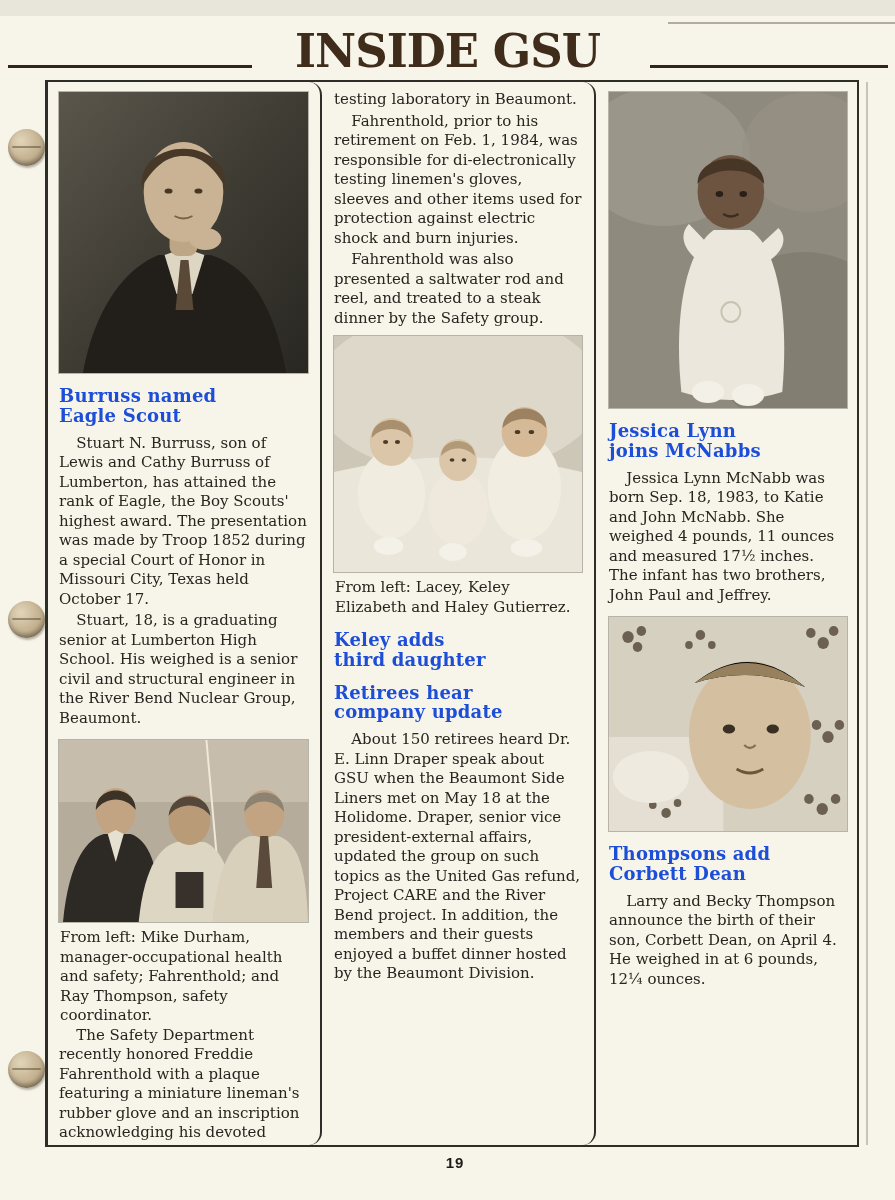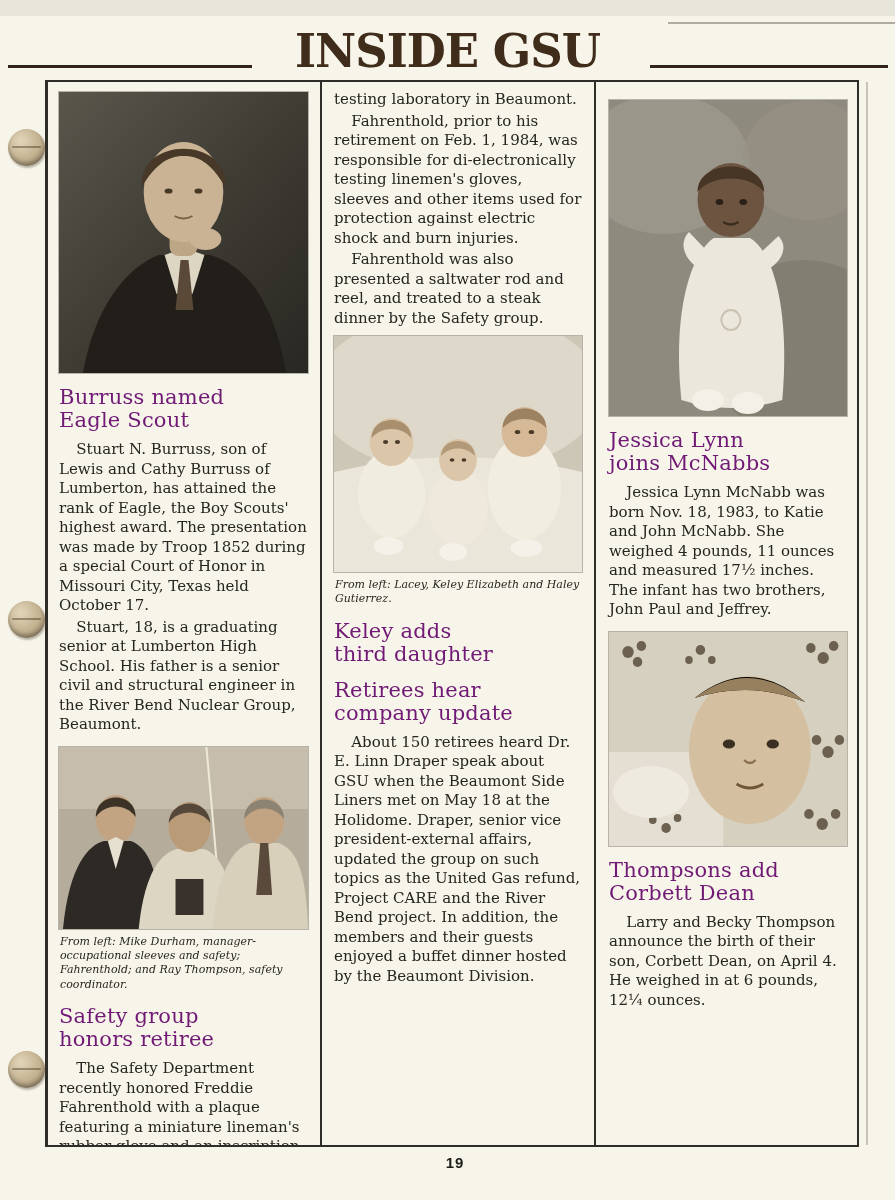--- a/index.html
+++ b/index.html
@@ -20,33 +20,33 @@
   .rule-right { left:650px; right:7px; }
   .edge-top-right { position:absolute; top:6px; left:668px; right:0; height:2px; background:rgba(90,82,70,.45); }
   .edge-right { position:absolute; top:66px; left:866px; width:2px; height:1063px; background:rgba(90,82,70,.30); }
 
   
   .content-box {
     position:absolute; left:45px; top:64px; width:814px; height:1067px;
     border:2px solid #2e2d28; border-left-width:3px;
     display:flex; box-sizing:border-box;
   }
-  .col { box-sizing:border-box; overflow:hidden; }
+  .col { box-sizing:border-box; overflow:hidden;border-radius:13px; }
   .col-left  { width:274px; border-right:2px solid #2e2d28; padding:8px 12px 0 11px; }
   .col-mid   { width:274px; border-right:2px solid #2e2d28; padding:8px 12px 0 12px; }
-  .col-right { flex:1; padding:16px 10px 0 13px; }
+  .col-right { flex:1; padding:8px 10px 0 13px; }
 
   
   .headline {
-    margin:13px 0 8px; font-size:21px; font-weight:normal; line-height:1.1;
-    color:#701a75; letter-spacing:.2px; white-space:pre-line;
+    margin:13px 0 8px; font-size:18px; font-weight:bold; line-height:1.1;
+    color:#1d4ed8; letter-spacing:.2px; white-space:pre-line;
   }
   .body { margin:0 0 2px; font-size:15px; line-height:1.3; text-indent:1.15em; }
   .no-indent { text-indent:0; }
-  .caption { margin:6px 2px 0 1px; font-size:11px; line-height:1.3; font-style:italic; }
+  .caption { margin:6px 2px 0 1px; font-size:15px; line-height:1.3; }
 
   
   .photo { margin:0; background:#8a857a; overflow:hidden; box-shadow:0 0 0 1px rgba(60,56,48,.35); }
   .photo svg { display:block; width:100%; height:100%; }
   .ph1 { height:281px; margin-top:2px; }
   .ph2 { height:182px; margin-top:12px; }
   .ph3 { height:236px; margin-top:8px; }
   .ph4 { height:316px; margin-top:2px; }
   .ph5 { height:214px; margin-top:12px; }
 
@@ -103,45 +103,43 @@
           <ellipse cx="110" cy="99" rx="4" ry="2.6" fill="#463724"></ellipse>
           <ellipse cx="140" cy="99" rx="4" ry="2.6" fill="#463724"></ellipse>
           <path d="M116 124 Q125 129 134 124" stroke="#7a6248" stroke-width="2" fill="none"></path>
           <ellipse cx="147" cy="147" rx="16" ry="11" fill="#c9b394"></ellipse>
         </svg>
       </figure>
 
       <h2 class="headline">Burruss named
 Eagle Scout</h2>
       <p class="body">Stuart N. Burruss, son of Lewis and Cathy Burruss of Lumberton, has attained the rank of Eagle, the Boy Scouts' highest award. The presentation was made by Troop 1852 during a special Court of Honor in Missouri City, Texas held October 17.</p>
-      <p class="body">Stuart, 18, is a graduating senior at Lumberton High School. His father is a senior civil and structural engineer in the River Bend Nuclear Group, Beaumont.</p>
+      <p class="body">Stuart, 18, is a graduating senior at Lumberton High School. His weighed is a senior civil and structural engineer in the River Bend Nuclear Group, Beaumont.</p>
 
       <figure class="photo ph2">
         <svg viewBox="0 0 250 182" preserveAspectRatio="none">
           <rect width="250" height="182" fill="#b6ac9b"></rect>
           <rect width="250" height="62" fill="#c6bdac"></rect>
           <line x1="148" y1="0" x2="158" y2="112" stroke="#efe9da" stroke-width="2"></line>
           <path d="M4 182 C10 118 30 98 45 94 L72 94 C90 100 100 124 104 182 Z" fill="#2d2a26"></path>
           <ellipse cx="57" cy="72" rx="20" ry="24" fill="#c2a482"></ellipse>
           <path d="M37 70 C37 44 77 44 77 70 C67 56 47 56 37 70 Z" fill="#3c3226"></path>
           <path d="M49 94 L57 90 L65 94 L57 122 Z" fill="#e6e0d0"></path>
           <path d="M80 182 C86 122 104 106 118 102 L146 102 C162 108 174 130 178 182 Z" fill="#ddd6c2"></path>
           <ellipse cx="131" cy="80" rx="21" ry="25" fill="#b99b78"></ellipse>
           <path d="M110 76 C112 50 150 50 152 76 C142 62 120 62 110 76 Z" fill="#55483a"></path>
           <rect x="117" y="132" width="28" height="36" fill="#38302a"></rect>
           <path d="M154 182 C160 118 178 100 192 96 L220 96 C238 102 248 122 250 182 Z" fill="#d8d0ba"></path>
           <ellipse cx="206" cy="74" rx="20" ry="24" fill="#c2a482"></ellipse>
           <path d="M186 72 C186 46 226 46 226 72 C216 58 196 58 186 72 Z" fill="#8d8372"></path>
           <path d="M202 96 L210 96 L214 148 L198 148 Z" fill="#5a4a3c"></path>
         </svg>
       </figure>
-      <p class="caption">From left: Mike Durham, manager-occupational sleeves and safety; Fahrenthold; and Ray Thompson, safety coordinator.</p>
-
-      <h2 class="headline">Safety group
-honors retiree</h2>
+      <p class="caption">From left: Mike Durham, manager-occupational health and safety; Fahrenthold; and Ray Thompson, safety coordinator.</p>
+
       <p class="body">The Safety Department recently honored Freddie Fahrenthold with a plaque featuring a miniature lineman's rubber glove and an inscription acknowledging his devoted work in the system</p>
     </section>
 
     <section class="col col-mid">
       <p class="body no-indent">testing laboratory in Beaumont.</p>
       <p class="body">Fahrenthold, prior to his retirement on Feb. 1, 1984, was responsible for di-electronically testing linemen's gloves, sleeves and other items used for protection against electric shock and burn injuries.</p>
       <p class="body">Fahrenthold was also presented a saltwater rod and reel, and treated to a steak dinner by the Safety group.</p>
 
       <figure class="photo ph3">
         <svg viewBox="0 0 250 236" preserveAspectRatio="none">
@@ -194,21 +192,21 @@
           <ellipse cx="141" cy="102" rx="4" ry="3" fill="#2a2018"></ellipse>
           <path d="M120 122 Q128 127 136 122" stroke="#3a2c1f" stroke-width="2.4" fill="none"></path>
           <circle cx="128" cy="220" r="10" fill="none" stroke="#c9c2b0" stroke-width="2"></circle>
           <ellipse cx="104" cy="300" rx="17" ry="11" fill="#f3f0e7"></ellipse>
           <ellipse cx="146" cy="303" rx="17" ry="11" fill="#f3f0e7"></ellipse>
         </svg>
       </figure>
 
       <h2 class="headline">Jessica Lynn
 joins McNabbs</h2>
-      <p class="body">Jessica Lynn McNabb was born Nov. 18, 1983, to Katie and John McNabb. She weighed 4 pounds, 11 ounces and measured 17½ inches. The infant has two brothers, John Paul and Jeffrey.</p>
+      <p class="body">Jessica Lynn McNabb was born Sep. 18, 1983, to Katie and John McNabb. She weighed 4 pounds, 11 ounces and measured 17½ inches. The infant has two brothers, John Paul and Jeffrey.</p>
 
       <figure class="photo ph5">
         <svg viewBox="0 0 250 214" preserveAspectRatio="none">
           <rect width="250" height="214" fill="#d6d0c0"></rect>
           <rect x="0" y="120" width="120" height="94" fill="#e4dfd2"></rect>
           <g fill="#6c6150">
             <circle cx="20" cy="20" r="6"></circle>
               <circle cx="34" cy="14" r="5"></circle>
               <circle cx="30" cy="30" r="5"></circle>
             <circle cx="225" cy="26" r="6"></circle>

